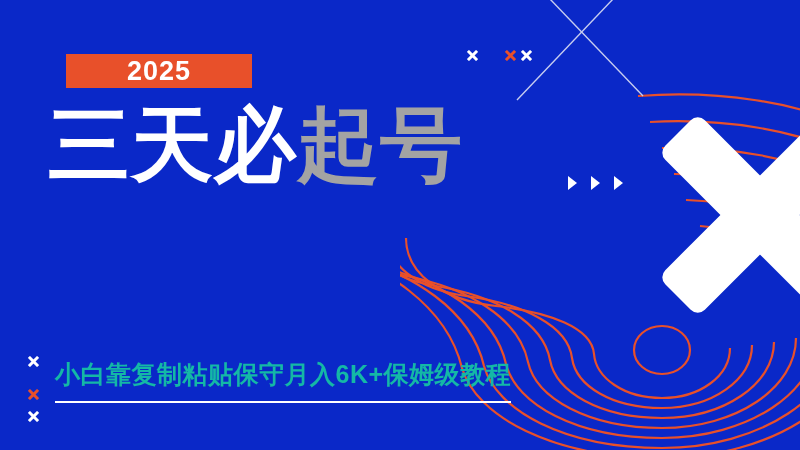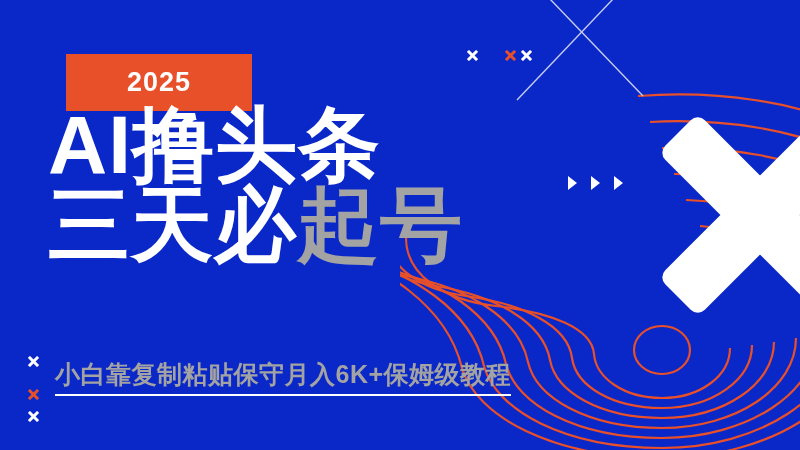--- a/index.html
+++ b/index.html
@@ -94,21 +94,21 @@
   .content {
     position: absolute;
     inset: 0;
   }
 
   .year-badge {
     position: absolute;
     left: 66px;
     top: 54px;
     width: 186px;
-    height: 57px;
+    height: 34px;
     background: #e8502a;
     display: flex;
     align-items: center;
     justify-content: center;
   }
   .year-badge .year-text {
     color: #ffffff;
     font-size: 27px;
     font-weight: bold;
     letter-spacing: 1px;
@@ -130,24 +130,24 @@
     white-space: nowrap;
   }
   .title-line .accent { color: #a3a3a3; }
 
   .subtitle {
     position: absolute;
     left: 55px;
     top: 358px;
     font-size: 25px;
     font-weight: bold;
-    color: #a3a3a3;
+    color: #14b8a6;
     letter-spacing: 0.5px;
     border-bottom: 2px solid #ffffff;
-    padding-bottom: 3px;
+    padding-bottom: 10px;
     display: inline-block;
     white-space: nowrap;
   }
 </style>
 </head>
 <body>
 
 <div id="poster">
 
   <div class="bg-layer">
@@ -195,19 +195,18 @@
     <div class="tri" style="left:614px; top:176px;"></div>
   </div>
 
   <div class="content">
 
     <div class="year-badge">
       <span class="year-text">2025</span>
     </div>
 
     <div class="title-block">
-      <div class="title-line">AI撸头条</div>
       <div class="title-line"><span>三天必</span><span class="accent">起号</span></div>
     </div>
 
     <div class="subtitle">小白靠复制粘贴保守月入6K+保姆级教程</div>
   </div>
 </div>
 
 </body></html>

